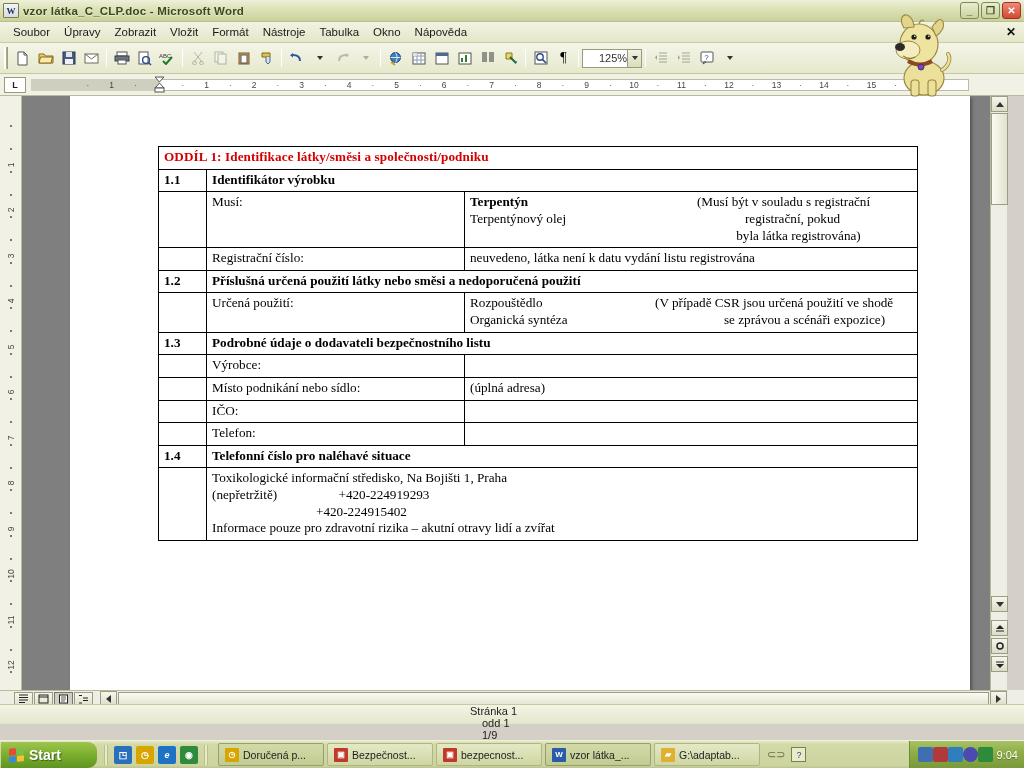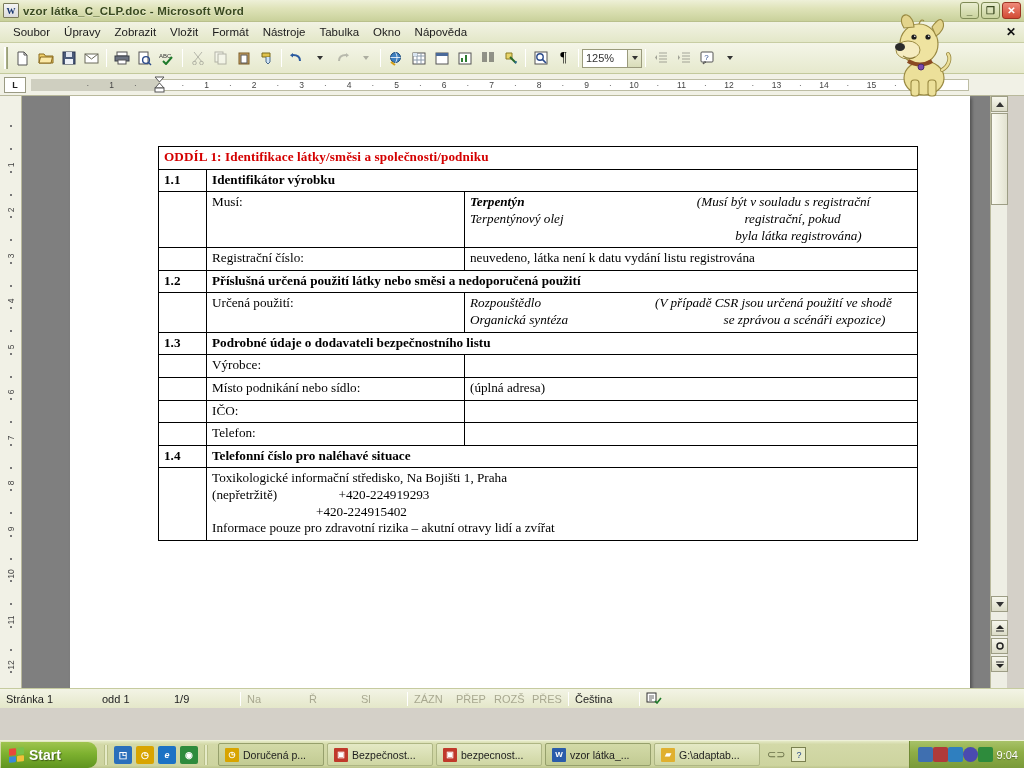--- a/index.html
+++ b/index.html
@@ -74,21 +74,21 @@
   }
   .tbtn {
     width: 23px; height: 22px; display: flex; align-items: center;
     justify-content: center; cursor: pointer; border: 1px solid transparent;
     position: relative; flex: none;
   }
   .tsep { width: 1px; height: 18px; background: #b3b98f; margin: 0 3px;
           border-right: 1px solid #fff; flex: none; }
   .zoombox {
     width: 46px; height: 19px; background: #fff; border: 1px solid #9a9a7c;
-    font-size: 11px; display: flex; align-items: center; padding-left: 3px;
+    font-size: 11px; display: flex; align-items: center; padding-left: 16px;
     color: #333;
   }
   .zoom-arrow {
     width: 14px; height: 19px; border: 1px solid #9a9a7c; border-left: none;
     background: linear-gradient(to bottom,#f0f1e0,#d9ddb9);
     display: flex; align-items: center; justify-content: center; cursor: pointer;
   }
   .caret-dn { width:0;height:0;border-left:3px solid transparent;border-right:3px solid transparent;border-top:4px solid #333; }
 
   
@@ -144,21 +144,21 @@
     font-size: 13.2px; vertical-align: top; line-height: 1.26;
   }
   .sec-head {
     color: #d40000; font-weight: bold; font-size: 14px;
     letter-spacing: .1px;
   }
   .num-cell { width: 48px; font-weight: bold; font-size: 13px; }
   .bold-row { font-weight: bold; }
   .lbl-cell { width: 258px; }
   .val-cell { position: relative; }
-  .two-col { display: flex; font-style: italic; }
+  .two-col { display: flex; }
   .two-col .left { width: 185px; flex: none; }
   .two-col .right { flex: 1; }
   .r-center { text-align: center; }
   .r-ind1 { padding-left: 18px; }
   .r-ind2 { padding-left: 42px; }
   .r-ind3 { padding-left: 30px; }
   .spell { border-bottom: 2px dotted #e03a3a; }
   .phone-ind { padding-left: 58px; }
   .phone-ind2 { padding-left: 104px; }
 
@@ -199,24 +199,24 @@
     height: 15px; background: linear-gradient(to bottom,#fbfbf2,#e2e2d0);
     border: 1px solid #9d9d85; flex: 1; margin: 0 1px;
   }
   .corner-box {
     position: absolute; left: 1007px; top: 690px; width: 17px; height: 17px;
     background: #eeeee4;
   }
 
   
   .statusbar {
-    position: absolute; left: 0; top: 688px; width: 1024px; height: 20px;
+    position: absolute; left: 0; top: 704px; width: 1024px; height: 20px;
     background: linear-gradient(to bottom,#f3f4e6,#e4e7c9);
     border-top: 1px solid #c6cb9f;
-    display: flex; align-items: center; font-size: 11px; color: #222;
+    display: flex; align-items: center; font-size: 11px; color: #222; flex-direction: column;
   }
   .st-cell { padding: 0 6px; white-space: nowrap; }
   .st-sep { width: 1px; height: 14px; background: #b3b890; border-right: 1px solid #fff; }
   .st-dim { color: #a8a890; }
 
   
   .taskbar {
     position: absolute; left: 0; top: 740px; width: 1024px; height: 28px;
     background: linear-gradient(to bottom,#e5e9c6 0%,#d3d9a8 12%,#cdd49f 90%,#bcc48c 100%);
     border-top: 1px solid #eef1d8;

